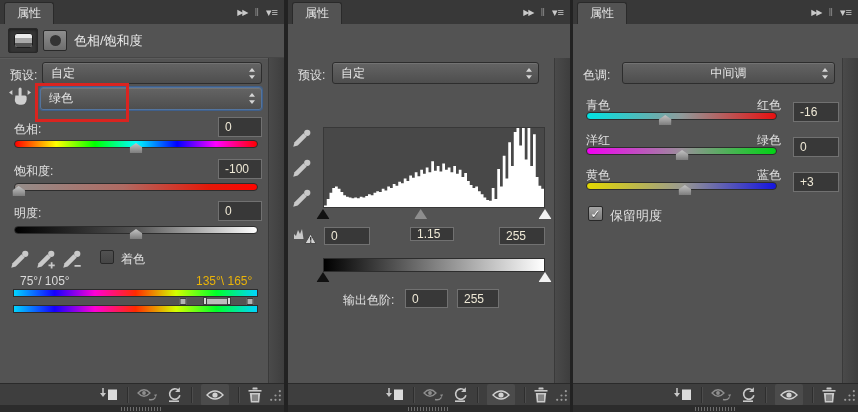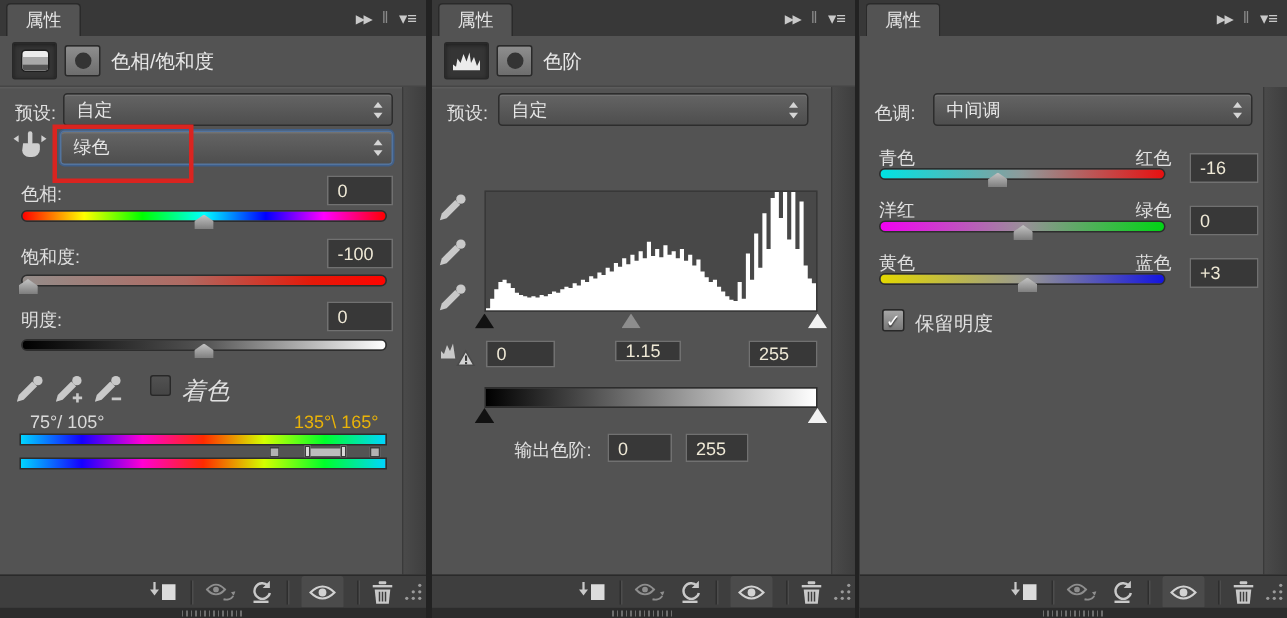--- a/index.html
+++ b/index.html
@@ -180,21 +180,21 @@
         </svg>
     </div>
     <div class="dropper" style="left:62px;top:249px;">
       <svg width="20" height="20" viewBox="0 0 16 16" fill="#c9c9c9">
           <circle cx="12.2" cy="3.8" r="2.5"></circle>
           <path d="M1 15 l1-3.6 7.2-7.2 2.6 2.6 -7.2 7.2z"></path>
           <path d="M10 13.5 h5" stroke="#c9c9c9" stroke-width="1.4"></path>
         </svg>
     </div>
     <div class="chk" style="left:100px;top:250px;"></div>
-    <div class="lbl" style="left:121px;top:251px;font-size:16px;font-style:italic;">着色</div>
+    <div class="lbl" style="left:121px;top:251px;font-size:12px;">着色</div>
 
     <div class="lbl" style="left:20px;top:274px;color:#dadada;">75°/ 105°</div>
     <div class="lbl" style="left:196px;top:274px;color:#eab308;">135°\ 165°</div>
 
     <div class="ramp" style="top:289px;"></div>
     <div class="mrow">
       <span class="mrange"></span>
       <span class="msq" style="left: 69.5%;"></span>
       <span class="mbar" style="left: 78.5%;"></span>
       <span class="mbar" style="left: 88.3%;"></span>
@@ -262,31 +262,20 @@
   <div class="panel p2">
     <div class="tabbar">
       <div class="tab">
           <span>属性</span>
         </div>
       <div class="tabicons">
         <span class="collapse">▶▶</span>
         <span class="vsep">‖</span>
         <span class="pmenu">▾≡</span>
       </div>
-    </div>
-    <div class="phead">
-      <div class="adjbtn">
-        <svg width="18" height="13" viewBox="0 0 18 13">
-            <polygon points="0,13 0,9 2,10.5 3,5 5,8 7,2 9,7 11,1 12,8 14,4 16,10 18,6 18,13" fill="#ececec"></polygon>
-          </svg>
-      </div>
-      <div class="maskbtn">
-          <span class="maskdot"></span>
-        </div>
-      <div class="ptitle">色阶</div>
     </div>
 
     <div class="lbl" style="left:10px;top:67px;">预设:</div>
     <div class="dd" style="left:44px;top:62px;width:207px;">
       <span>自定</span>
       <span class="spin"><svg width="8" height="13" viewBox="0 0 8 13">
             <path d="M4 1 L7 4.8 H1z" fill="#d5d5d5"></path>
             <path d="M4 12 L1 8.2 H7z" fill="#d5d5d5"></path>
           </svg></span>
     </div>
@@ -417,21 +406,21 @@
           <span>属性</span>
         </div>
       <div class="tabicons">
         <span class="collapse">▶▶</span>
         <span class="vsep">‖</span>
         <span class="pmenu">▾≡</span>
       </div>
     </div>
 
     <div class="lbl" style="left:10px;top:67px;">色调:</div>
-    <div class="dd" style="left:49px;top:62px;width:213px;">
+    <div class="dd" style="left:49px;top:62px;width:213px;justify-content:center;">
       <span>中间调</span>
       <span class="spin"><svg width="8" height="13" viewBox="0 0 8 13">
             <path d="M4 1 L7 4.8 H1z" fill="#d5d5d5"></path>
             <path d="M4 12 L1 8.2 H7z" fill="#d5d5d5"></path>
           </svg></span>
     </div>
 
     <div class="lbl" style="left:13px;top:97px;">青色</div>
     <div class="lbl" style="left:184px;top:97px;">红色</div>
     <div class="vbox" style="left:220px;top:102px;width:46px;height:20px;">

